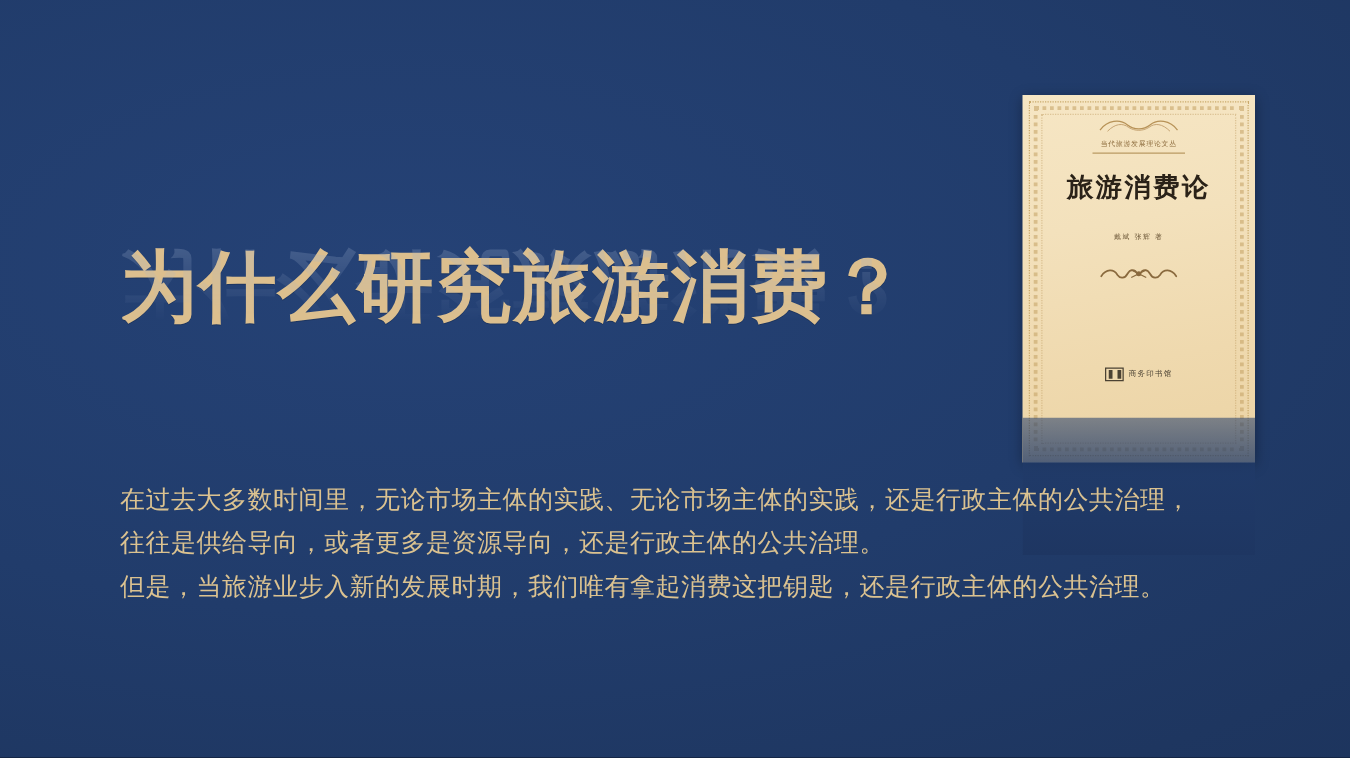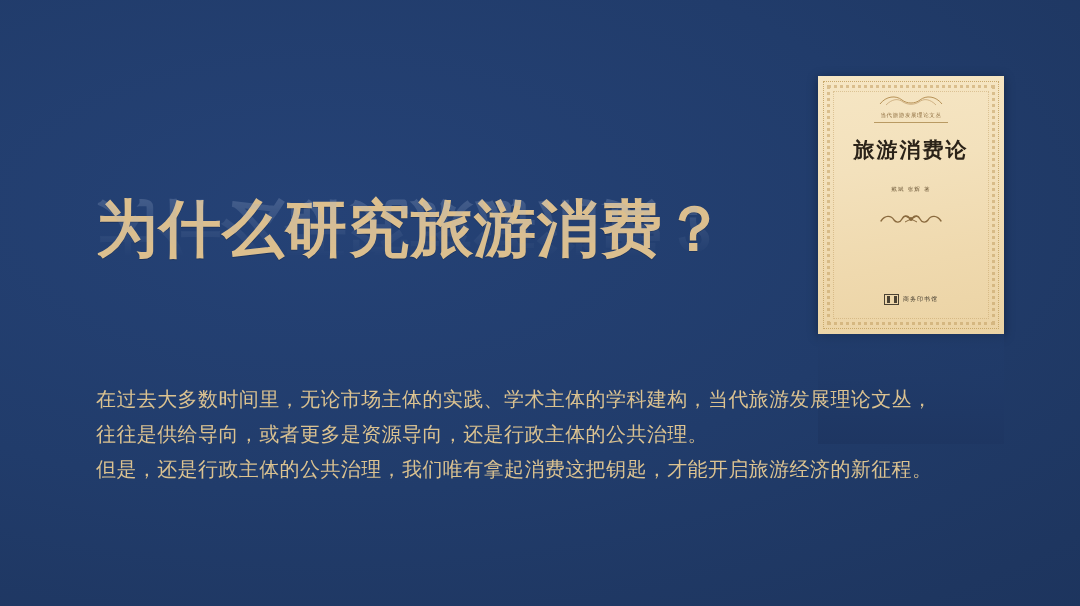--- a/index.html
+++ b/index.html
@@ -71,21 +71,21 @@
     letter-spacing: 0.4px;
     white-space: nowrap;
   }
 
   
   #book-wrap {
     position: absolute;
     left: 818px;
     top: 76px;
     width: 186px;
-    height: 258px;
+    height: 294px;
   }
   #book-cover {
     position: absolute;
     inset: 0;
     background: linear-gradient(170deg, #F6E6C4 0%, #F3E1BC 35%, #EFD9AE 70%, #EBD3A4 100%);
     box-shadow: 0 2px 10px rgba(0,0,0,0.35);
     overflow: hidden;
   }
   
   #cover-frame-outer {
@@ -252,18 +252,18 @@
 
     </div>
   </div>
 
   <div id="book-reflection">
 
     <div id="book-reflection-mask"></div>
   </div>
 
   <div id="body-block">
-    <div class="body-line">在过去大多数时间里，无论市场主体的实践、学术主体的学科建构，当代旅游发展理论文丛，</div>
+    <div class="body-line">在过去大多数时间里，无论市场主体的实践、无论市场主体的实践，还是行政主体的公共治理，</div>
     <div class="body-line">往往是供给导向，或者更多是资源导向，还是行政主体的公共治理。</div>
-    <div class="body-line">但是，还是行政主体的公共治理，我们唯有拿起消费这把钥匙，才能开启旅游经济的新征程。</div>
+    <div class="body-line">但是，当旅游业步入新的发展时期，我们唯有拿起消费这把钥匙，还是行政主体的公共治理。</div>
   </div>
 
 </div>
 
 </body></html>

